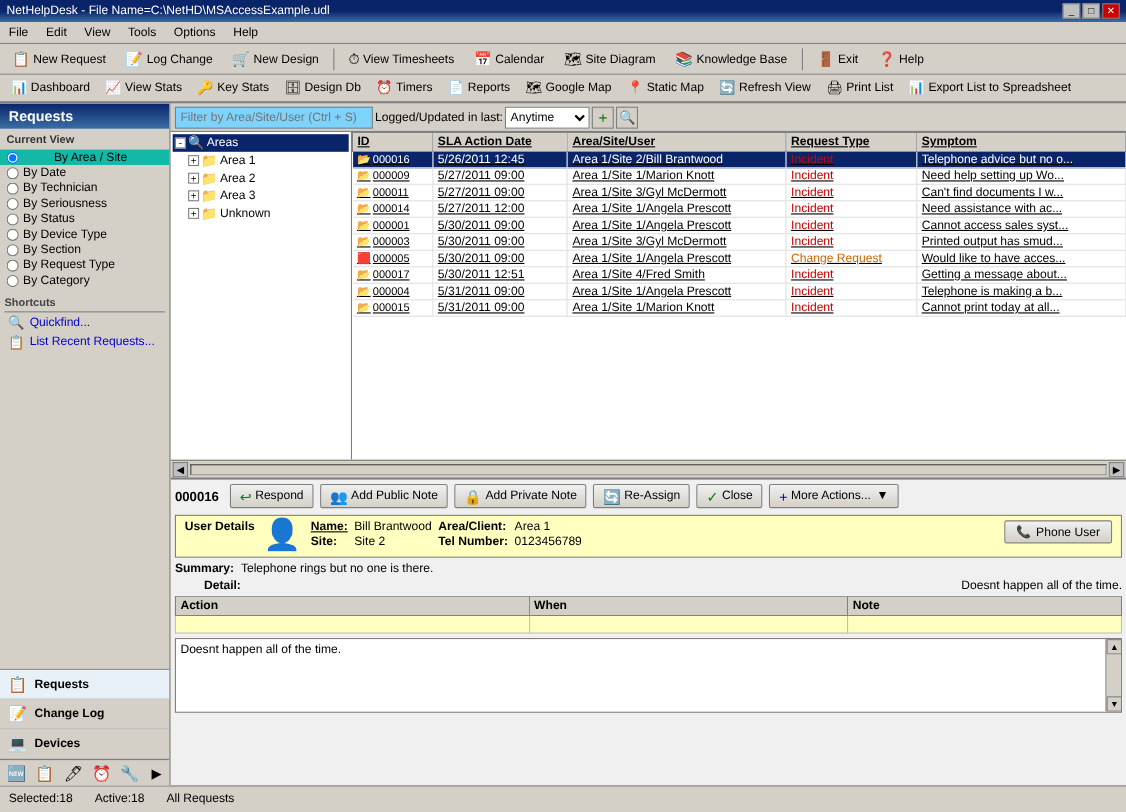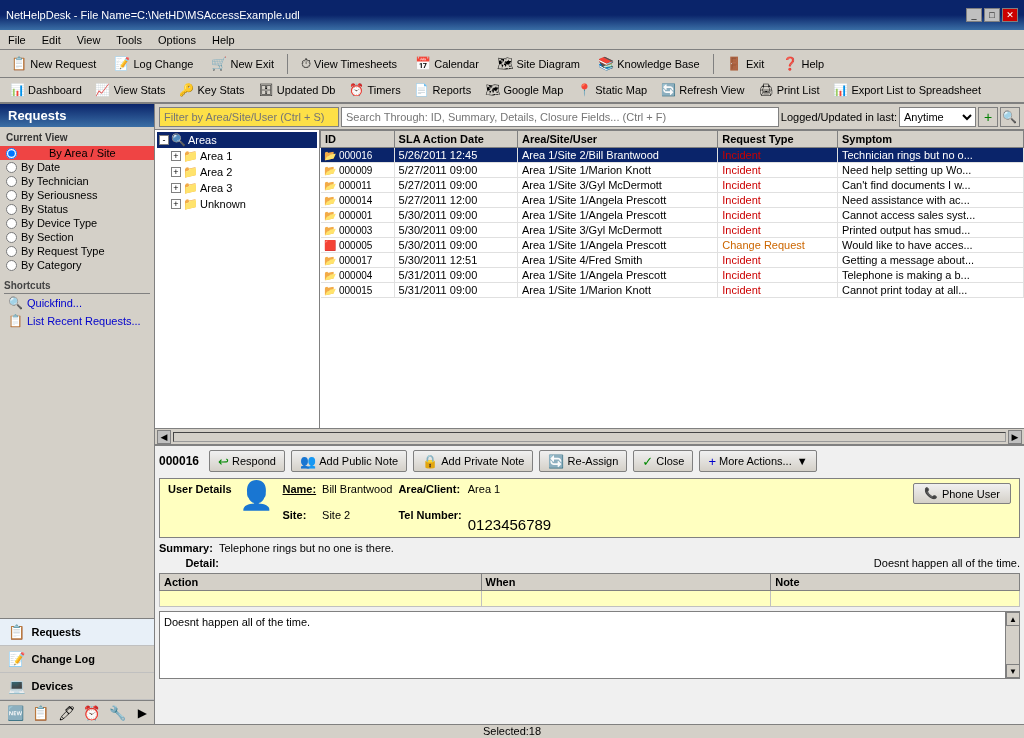--- a/index.html
+++ b/index.html
@@ -1,19 +1,19 @@
 <!DOCTYPE html>
 <html><head>
   <meta charset="utf-8">
   <style>
     * { margin: 0; padding: 0; box-sizing: border-box; }
     body { font-family: 'Segoe UI', Tahoma, Geneva, Verdana, sans-serif; font-size: 11px; background: #d4d0c8; overflow: hidden; }
     
     
-    #title-bar { background: linear-gradient(to bottom, #0a246a, #0a246a 50%, #3a6ea5); color: white; padding: 3px 6px; display: flex; align-items: center; justify-content: space-between; height: 30px; }
+    #title-bar { background: linear-gradient(to bottom, #0a246a, #0a246a 50%, #3a6ea5); color: white; padding: 3px 6px; display: flex; align-items: center; justify-content: space-between; height: 20px; }
     #title-bar .controls { display: flex; gap: 2px; }
     #title-bar .controls span { width: 16px; height: 14px; display: inline-flex; align-items: center; justify-content: center; background: #c0c0c0; border: 1px solid #808080; color: #000; font-size: 9px; cursor: pointer; }
 
     
     #menu-bar { background: #d4d0c8; border-bottom: 1px solid #808080; padding: 2px 4px; display: flex; gap: 8px; height: 20px; align-items: center; }
     #menu-bar span { cursor: pointer; padding: 1px 4px; font-size: 11px; }
 
     
     #toolbar { background: #d4d0c8; border-bottom: 1px solid #808080; padding: 2px 4px; display: flex; gap: 4px; height: 28px; align-items: center; flex-wrap: wrap; }
     .tool-btn { display: flex; align-items: center; gap: 3px; padding: 2px 6px; background: #d4d0c8; border: 1px solid transparent; cursor: pointer; font-size: 11px; height: 22px; }
@@ -28,21 +28,21 @@
     
     #main { display: flex; height: calc(738px - 22px - 20px - 28px - 26px - 22px); }
 
     
     #sidebar { width: 155px; background: #d4d0c8; border-right: 1px solid #808080; display: flex; flex-direction: column; overflow: hidden; }
     #sidebar-title { background: linear-gradient(to bottom, #0a246a, #3a6ea5); color: white; padding: 4px 8px; font-size: 13px; font-weight: bold; }
     #sidebar-section { padding: 2px 4px; font-size: 10px; color: #444; font-weight: bold; margin-top: 2px; }
     .radio-item { display: flex; align-items: center; gap: 4px; padding: 1px 6px; cursor: pointer; }
     .radio-item input[type="radio"] { width: 11px; height: 11px; }
     .radio-item label { font-size: 11px; cursor: pointer; }
-    .radio-item.selected { background: #ef4444; gap: 32px; }
+    .radio-item.selected { background: #14b8a6; gap: 32px; }
     
     #shortcuts-section { margin-top: 6px; padding: 2px 4px; }
     #shortcuts-title { font-size: 10px; font-weight: bold; color: #444; border-bottom: 1px solid #808080; padding-bottom: 2px; }
     .shortcut-item { display: flex; align-items: center; gap: 4px; padding: 2px 4px; cursor: pointer; color: #0000cc; }
     .shortcut-icon { font-size: 12px; color: #666; }
 
     
     #bottom-nav { margin-top: auto; border-top: 1px solid #808080; }
     .nav-item { display: flex; align-items: center; gap: 6px; padding: 5px 8px; cursor: pointer; border-bottom: 1px solid #c0c0c0; font-size: 11px; font-weight: bold; }
     .nav-item .nav-icon { font-size: 14px; }
@@ -50,41 +50,41 @@
 
     #bottom-toolbar { display: flex; align-items: center; gap: 2px; padding: 2px 4px; background: #d4d0c8; border-top: 1px solid #808080; height: 24px; }
     .bottom-tool { font-size: 14px; padding: 1px 3px; cursor: pointer; }
     .bottom-arrow { font-size: 12px; padding: 1px 3px; cursor: pointer; margin-left: auto; }
 
     
     #center { flex: 1; display: flex; flex-direction: column; overflow: hidden; }
     
     
     #filter-bar { display: flex; align-items: center; gap: 2px; padding: 2px 4px; background: #d4d0c8; border-bottom: 1px solid #808080; height: 26px; }
-    #filter-input { flex: 0 0 180px; height: 20px; border: 1px solid #808080; padding: 1px 4px; font-size: 11px; background: #fde047; }
+    #filter-input { flex: 0 0 180px; height: 20px; border: 1px solid #808080; padding: 1px 4px; font-size: 11px; background: #7dd3fc; }
     #search-input { flex: 1; height: 20px; border: 1px solid #808080; padding: 1px 4px; font-size: 11px; background: white; color: #666; }
     #logged-label { font-size: 11px; white-space: nowrap; }
     #logged-select { height: 20px; border: 1px solid #808080; font-size: 11px; background: white; }
     .filter-add-btn { width: 20px; height: 20px; background: #d4d0c8; border: 1px solid #808080; cursor: pointer; display: flex; align-items: center; justify-content: center; font-size: 14px; color: #008000; }
     .filter-search-btn { width: 20px; height: 20px; background: #d4d0c8; border: 1px solid #808080; cursor: pointer; display: flex; align-items: center; justify-content: center; font-size: 12px; }
 
     
     #content-area { display: flex; flex: 1; overflow: hidden; }
     
     
     #tree-panel { width: 165px; background: white; border-right: 1px solid #808080; overflow-y: auto; padding: 2px; }
     .tree-item { display: flex; align-items: center; gap: 2px; padding: 1px 2px; cursor: pointer; font-size: 11px; }
     .tree-item.selected { background: #0a246a; color: white; }
     .tree-expand { width: 10px; height: 10px; border: 1px solid #808080; background: white; display: inline-flex; align-items: center; justify-content: center; font-size: 9px; cursor: pointer; color: #000; }
     .tree-icon { font-size: 12px; }
     .tree-label { font-size: 11px; }
     .tree-indent { padding-left: 12px; }
 
     
-    #table-panel { flex: 1; overflow: auto; background: white; }
+    #table-panel { flex: 1; overflow: auto; background: white; text-decoration: underline; }
     table { width: 100%; border-collapse: collapse; font-size: 11px; }
     thead tr { background: #d4d0c8; position: sticky; top: 0; }
     thead th { border: 1px solid #808080; padding: 2px 4px; text-align: left; font-weight: bold; white-space: nowrap; cursor: pointer; }
     tbody tr { cursor: pointer; }
     tbody tr.selected { background: #0a246a; color: white; }
     td { border-bottom: 1px solid #e0e0e0; border-right: 1px solid #e0e0e0; padding: 1px 4px; white-space: nowrap; }
     td.id-col { font-size: 10px; }
 
     
     #scroll-controls { display: flex; justify-content: space-between; align-items: center; background: #d4d0c8; border-top: 1px solid #808080; height: 16px; padding: 0 2px; }
@@ -105,21 +105,21 @@
     .field-label { width: 60px; font-size: 11px; font-weight: bold; flex-shrink: 0; }
     .field-value { flex: 1; font-size: 11px; }
 
     #action-table { width: 100%; border-collapse: collapse; margin-bottom: 4px; font-size: 11px; border: 1px solid #808080; }
     #action-table th { background: #d4d0c8; border: 1px solid #808080; padding: 2px 4px; text-align: left; }
     #action-table td { border: 1px solid #c0c0c0; padding: 2px 4px; background: #ffffc0; }
 
     #notes-area { border: 1px solid #808080; background: white; padding: 4px; font-size: 11px; min-height: 60px; position: relative; }
 
     
-    #status-bar { background: #d4d0c8; border-top: 1px solid #808080; height: 22px; display: flex; align-items: center; padding: 0 8px; gap: 20px; font-size: 11px; flex-direction: column; }
+    #status-bar { background: #d4d0c8; border-top: 1px solid #808080; height: 22px; display: flex; align-items: center; padding: 0 8px; gap: 20px; font-size: 11px; }
   </style>
 </head>
 <body>
 
 <div id="title-bar">
   <span>NetHelpDesk - File Name=C:\NetHD\MSAccessExample.udl</span>
   <div class="controls">
     <span>_</span>
     <span>□</span>
     <span style="background:#cc0000;color:white;">✕</span>
@@ -139,21 +139,21 @@
   <button class="tool-btn">
     <span class="icon">📋</span>
     <span>New Request</span>
   </button>
   <button class="tool-btn">
     <span class="icon">📝</span>
     <span>Log Change</span>
   </button>
   <button class="tool-btn">
     <span class="icon">🛒</span>
-    <span>New Exit</span>
+    <span>New Design</span>
   </button>
   <div class="tool-separator"></div>
   <button class="tool-btn">
     <span class="icon">⏱</span>
     <span>View Timesheets</span>
   </button>
   <button class="tool-btn">
     <span class="icon">📅</span>
     <span>Calendar</span>
   </button>
@@ -184,21 +184,21 @@
   <button class="tool-btn2">
     <span class="icon">📈</span>
     <span>View Stats</span>
   </button>
   <button class="tool-btn2">
     <span class="icon">🔑</span>
     <span>Key Stats</span>
   </button>
   <button class="tool-btn2">
     <span class="icon">🗄</span>
-    <span>Updated Db</span>
+    <span>Design Db</span>
   </button>
   <button class="tool-btn2">
     <span class="icon">⏰</span>
     <span>Timers</span>
   </button>
   <button class="tool-btn2">
     <span class="icon">📄</span>
     <span>Reports</span>
   </button>
   <button class="tool-btn2">
@@ -301,21 +301,20 @@
       <span class="bottom-tool">⏰</span>
       <span class="bottom-tool">🔧</span>
       <span class="bottom-arrow">▶</span>
     </div>
   </div>
 
   <div id="center">
 
     <div id="filter-bar">
       <input id="filter-input" type="text" placeholder="Filter by Area/Site/User (Ctrl + S)" style="">
-      <input id="search-input" type="text" placeholder="Search Through: ID, Summary, Details, Closure Fields... (Ctrl + F)" style="">
       <span id="logged-label">Logged/Updated in last:</span>
       <select id="logged-select">
         <option>Anytime</option>
         <option>Today</option>
         <option>This Week</option>
         <option>This Month</option>
       </select>
       <button class="filter-add-btn">+</button>
       <button class="filter-search-btn">🔍</button>
     </div>
@@ -365,21 +364,21 @@
               </tr>
             </thead>
             <tbody id="table-body">
             <tr class="selected">
       <td class="id-col">
         <span style="font-size:10px;margin-right:2px;">📂</span>000016
       </td>
       <td>5/26/2011 12:45</td>
       <td>Area 1/Site 2/Bill Brantwood</td>
       <td style="color:#cc0000;">Incident</td>
-      <td>Technician rings but no o...</td>
+      <td>Telephone advice but no o...</td>
     </tr>
                 <tr>
       <td class="id-col">
         <span style="font-size:10px;margin-right:2px;">📂</span>000009
       </td>
       <td>5/27/2011 09:00</td>
       <td>Area 1/Site 1/Marion Knott</td>
       <td style="color:#cc0000;">Incident</td>
       <td>Need help setting up Wo...</td>
     </tr>
@@ -502,21 +501,21 @@
           </div>
           <div style="font-size:28px;margin-top:-4px;">👤</div>
           <div style="display:grid;grid-template-columns:auto auto auto auto;gap:1px 6px;align-items:center;">
             <span style="font-weight:bold;font-size:11px;text-decoration:underline;">Name:</span>
             <span style="font-size:11px;">Bill Brantwood</span>
             <span style="font-weight:bold;font-size:11px;">Area/Client:</span>
             <span style="font-size:11px;">Area 1</span>
             <span style="font-weight:bold;font-size:11px;">Site:</span>
             <span style="font-size:11px;">Site 2</span>
             <span style="font-weight:bold;font-size:11px;">Tel Number:</span>
-            <span style="font-size:15px;margin-top:20px;">0123456789</span>
+            <span style="font-size:11px;">0123456789</span>
           </div>
           <div style="margin-left:auto;">
             <button class="phone-btn">
               <span>📞</span>
               <span>Phone User</span>
             </button>
           </div>
         </div>
 
         <div id="summary-row">

